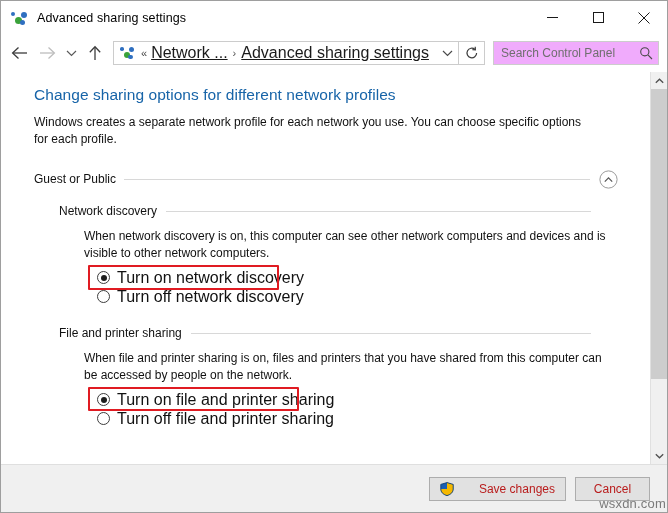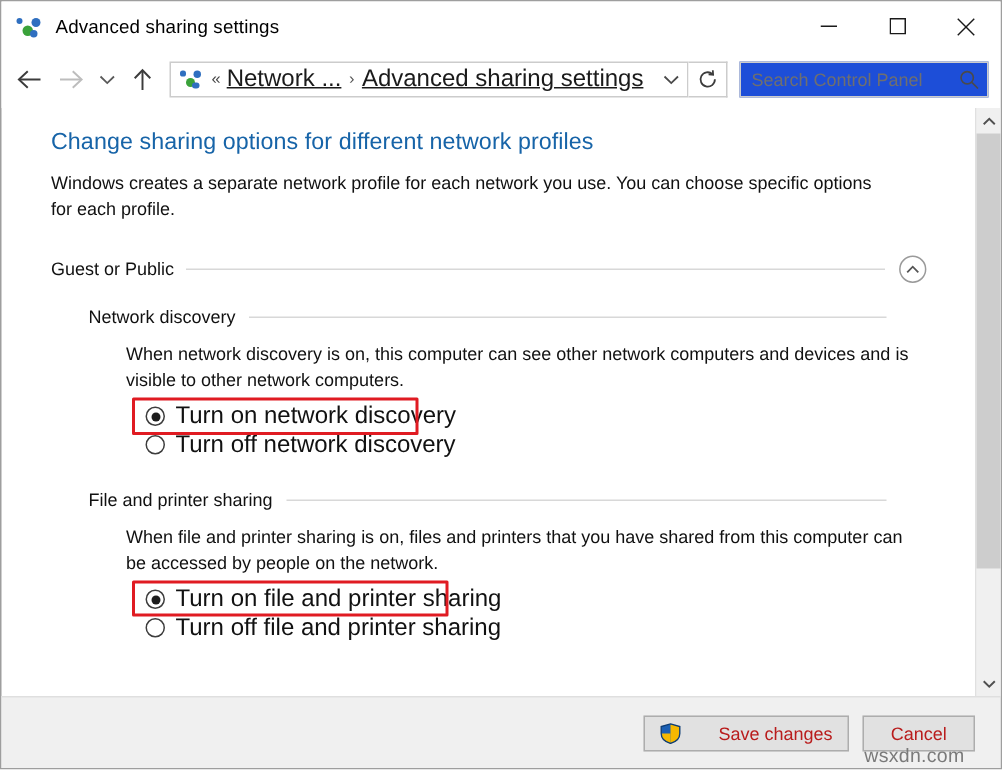--- a/index.html
+++ b/index.html
@@ -141,21 +141,21 @@
     display: flex;
     align-items: center;
     justify-content: center;
     box-sizing: border-box;
     flex: 0 0 auto;
   }
   #searchbox {
     width: 166px;
     height: 24px;
     border: 1px solid #cccccc;
-    background: #1d4ed8;
+    background: #f0abfc;
     display: flex;
     align-items: center;
     margin-left: 8px;
     box-sizing: border-box;
     flex: 0 0 auto;
   }
   #search-input {
     border: none;
     outline: none;
     flex: 1 1 auto;
@@ -369,21 +369,21 @@
     gap: 21px;
   }
   #shield-icon {
     width: 14px;
     height: 14px;
     margin-right: 4px;
     flex: 0 0 auto;
   }
   #watermark {
     position: absolute;
-    right: 24px;
+    right: 1px;
     bottom: 1px;
     font-size: 13px;
     color: #7a7a7a;
     font-family: "Liberation Sans", sans-serif;
     letter-spacing: 0.2px;
   }
 </style>
 </head>
 <body>
 

